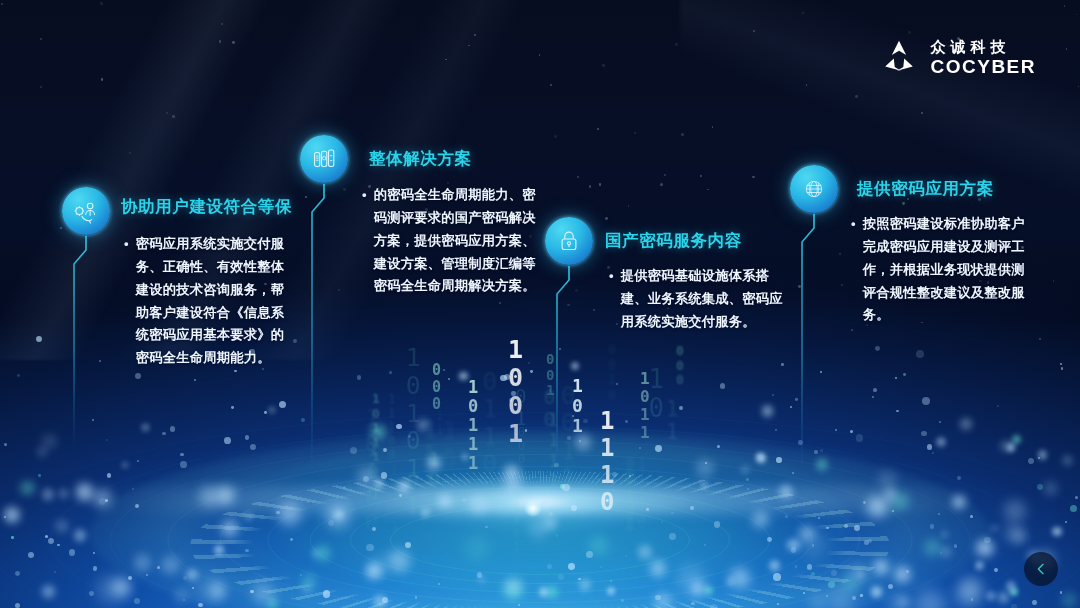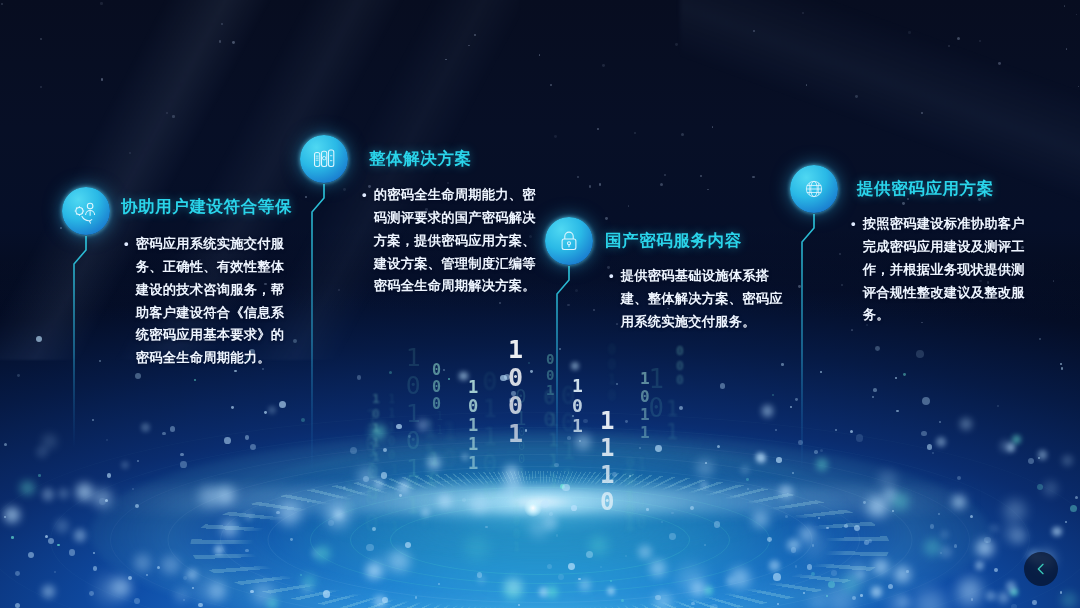--- a/index.html
+++ b/index.html
@@ -785,20 +785,33 @@
         <span>0</span>
         <span>0</span>
       </div>
       <div class="bcol" style="left: 344.023px; top: 478.772px; font-size: 17.7516px; color: rgba(110, 210, 195, 0.16); filter: blur(2px);">
         <span>1</span>
         <span>0</span>
       </div>
     </div>
 
 
+  <div class="logo">
+    <span class="logo-mark">
+      <svg viewBox="0 0 40 40" width="38" height="38">
+        <path d="M20 3 L27.5 18 L20 13.5 L12.5 18 Z" fill="#ffffff"></path>
+        <path d="M5.5 30 L14.5 21.5 L15.5 30.5 L22 34.5 Z" fill="#ffffff"></path>
+        <path d="M34.5 30 L25.5 21.5 L24.5 30.5 L18 34.5 Z" fill="#ffffff"></path>
+      </svg>
+    </span>
+    <span class="logo-text">
+      <span class="logo-cn">众诚科技</span>
+      <span class="logo-en">COCYBER</span>
+    </span>
+  </div>
 
   <svg class="connector" style="left:0;top:0;width:1080px;height:608px;">
     <defs>
       <linearGradient id="cg" x1="0" y1="0" x2="0" y2="1">
         <stop offset="0%" stop-color="#2fd4e8" stop-opacity="0.95"></stop>
         <stop offset="55%" stop-color="#2aa9d8" stop-opacity="0.6"></stop>
         <stop offset="100%" stop-color="#2080c8" stop-opacity="0"></stop>
       </linearGradient>
     </defs>
     <path d="M86 236 L86 250 L74 264 L74 448" stroke="url(#cg)" stroke-width="1.6" fill="none"></path>
@@ -849,21 +862,21 @@
       <svg viewBox="0 0 34 34" width="26" height="26" fill="none" stroke="#dff6ff" stroke-width="1.4">
         <rect x="8" y="14.5" width="18" height="13.5" rx="2.6"></rect>
         <path d="M11.5 14.5v-3.6a5.5 5.5 0 0 1 11 0v3.6"></path>
         <circle cx="17" cy="20" r="2"></circle>
         <path d="M17 22v2.6" stroke-linecap="round"></path>
       </svg>
     </div>
     <div class="heading" style="left:605px; top:230px;">国产密码服务内容</div>
     <div class="body" style="left:609px; top:265px; width:176px;">
       <span class="bullet">•</span>
-      <span class="btext">提供密码基础设施体系搭建、整体解决方案、密码应用系统实施交付服务。</span>
+      <span class="btext">提供密码基础设施体系搭建、业务系统集成、密码应用系统实施交付服务。</span>
     </div>
   </div>
 
   <div class="block">
     <div class="node" style="left:790px; top:165px;">
       <svg viewBox="0 0 34 34" width="26" height="26" fill="none" stroke="#dff6ff" stroke-width="1.1">
         <circle cx="17" cy="17" r="10"></circle>
         <ellipse cx="17" cy="17" rx="4.3" ry="10"></ellipse>
         <path d="M7.6 12.4h18.8M7 17h20M7.6 21.6h18.8"></path>
         <path d="M11 9.3 L11 24.7M23 9.3 L23 24.7" opacity=".75"></path>

